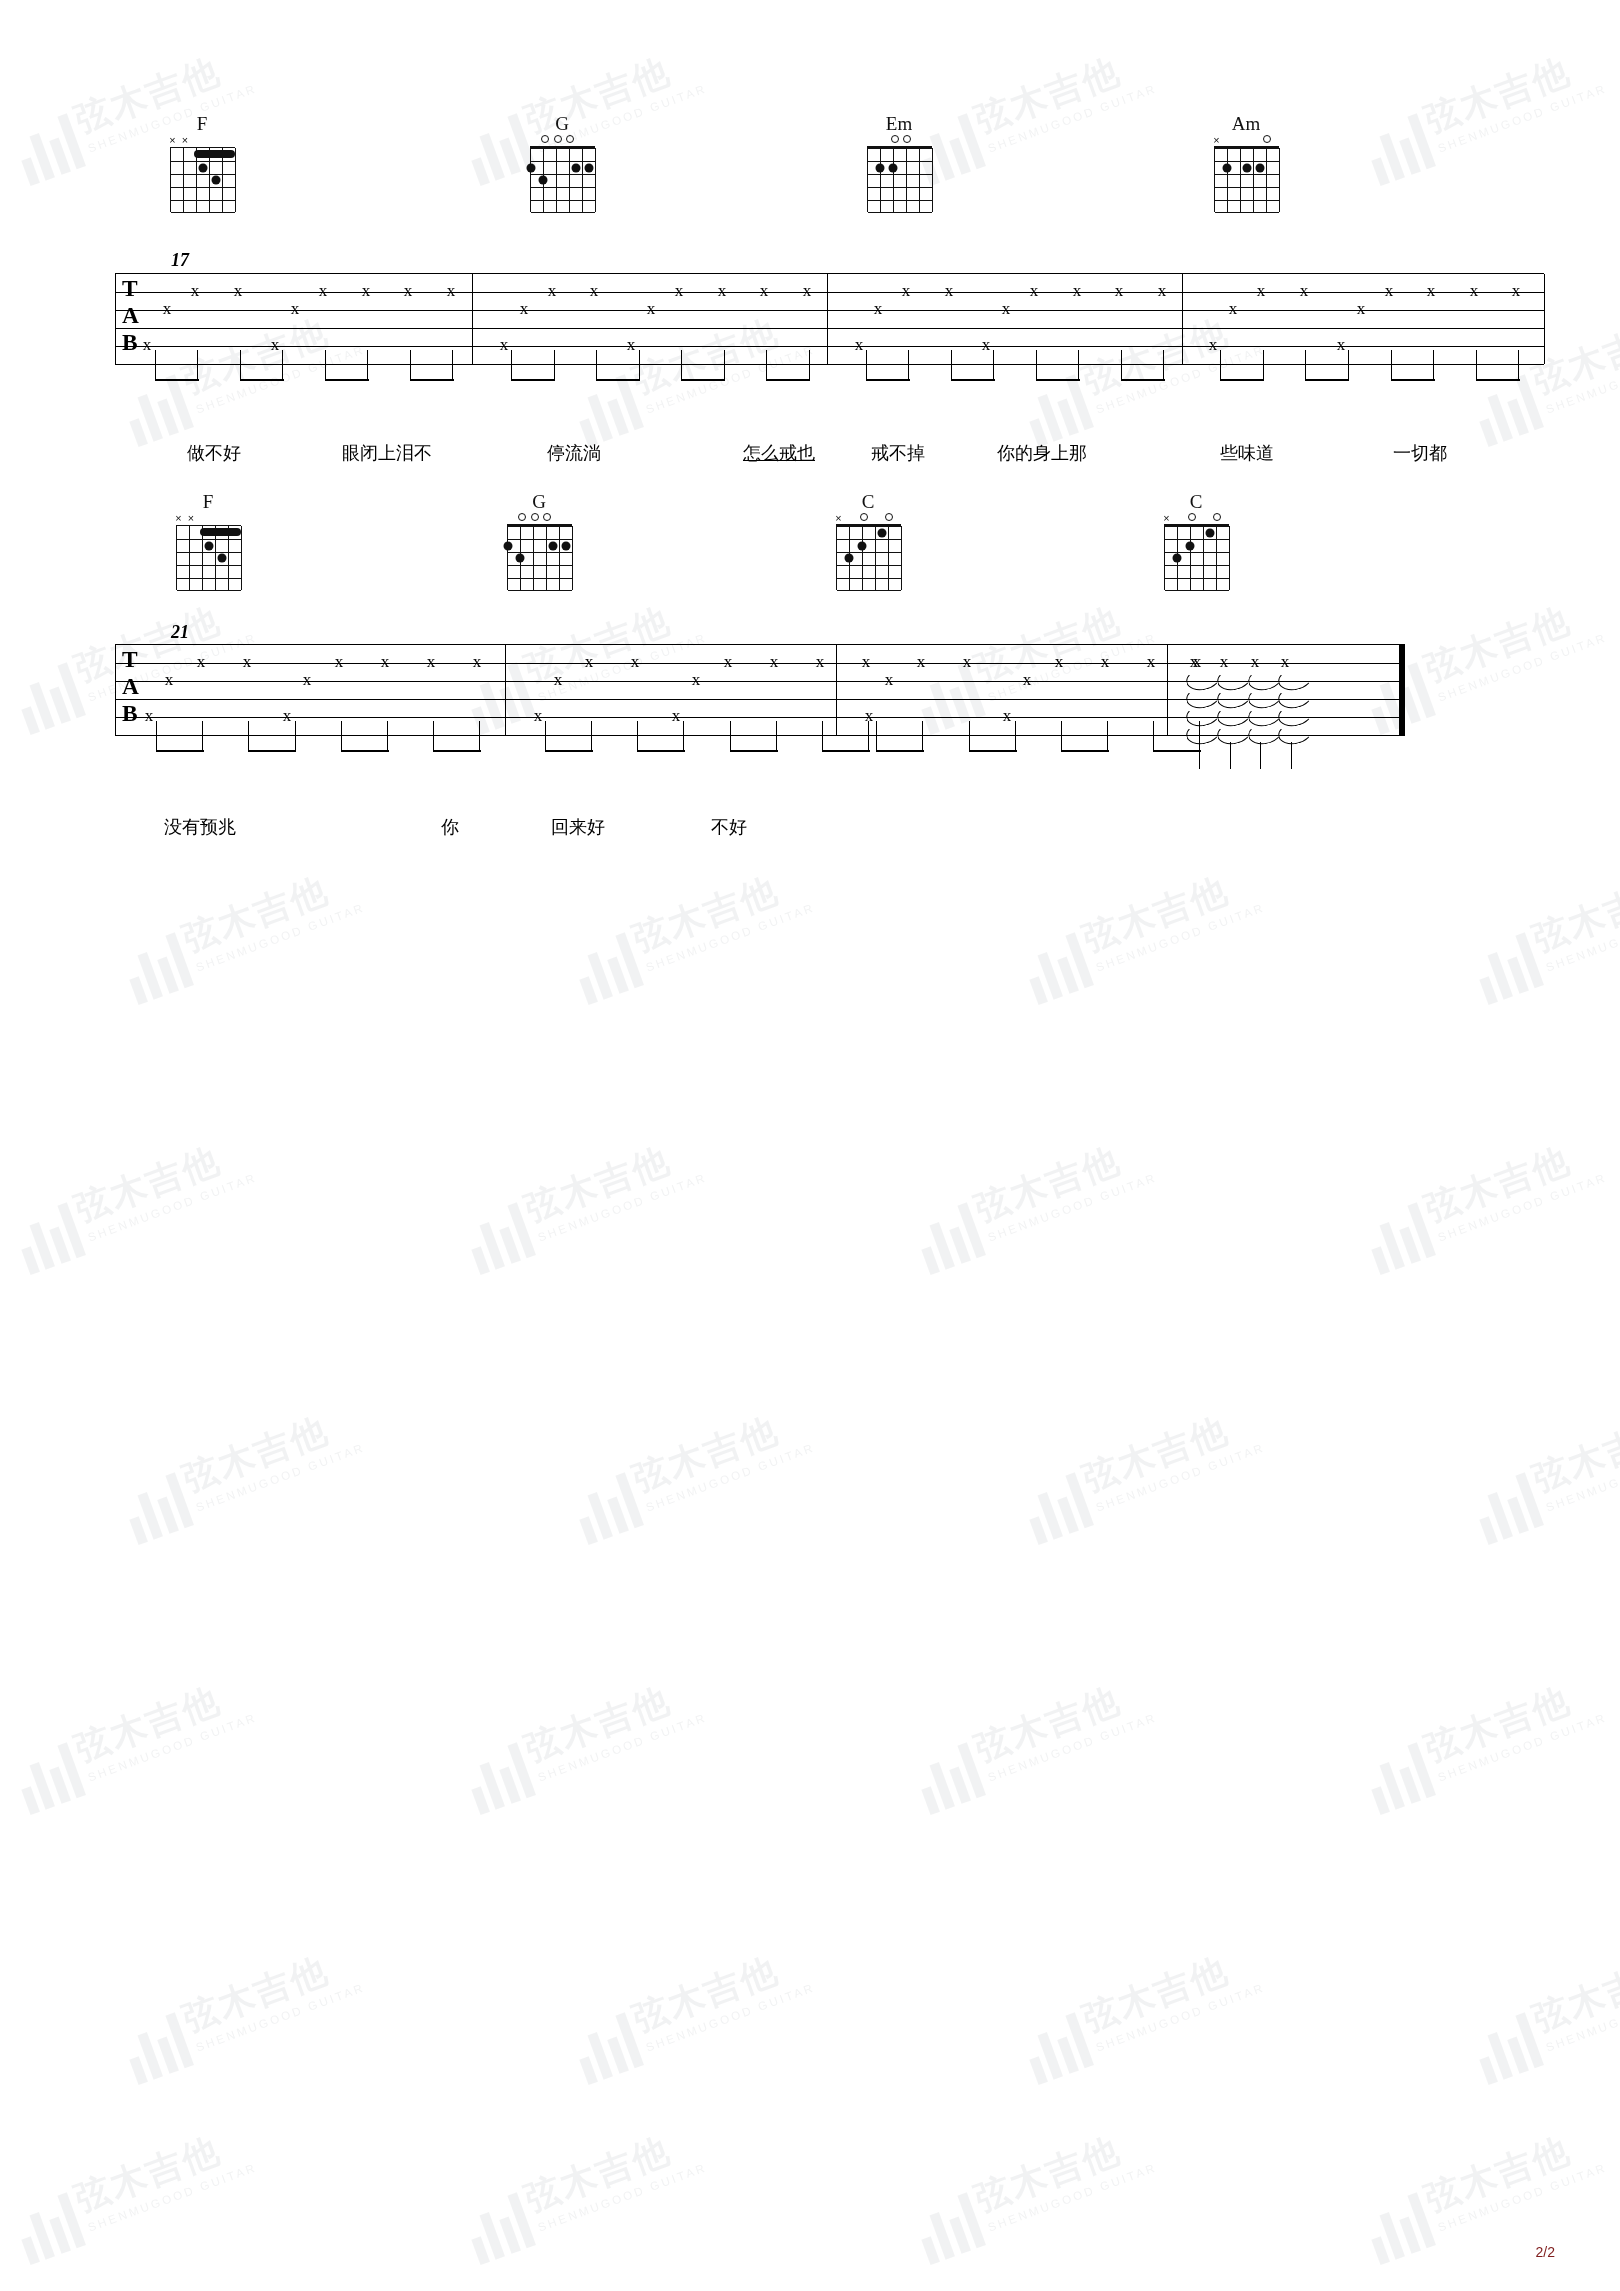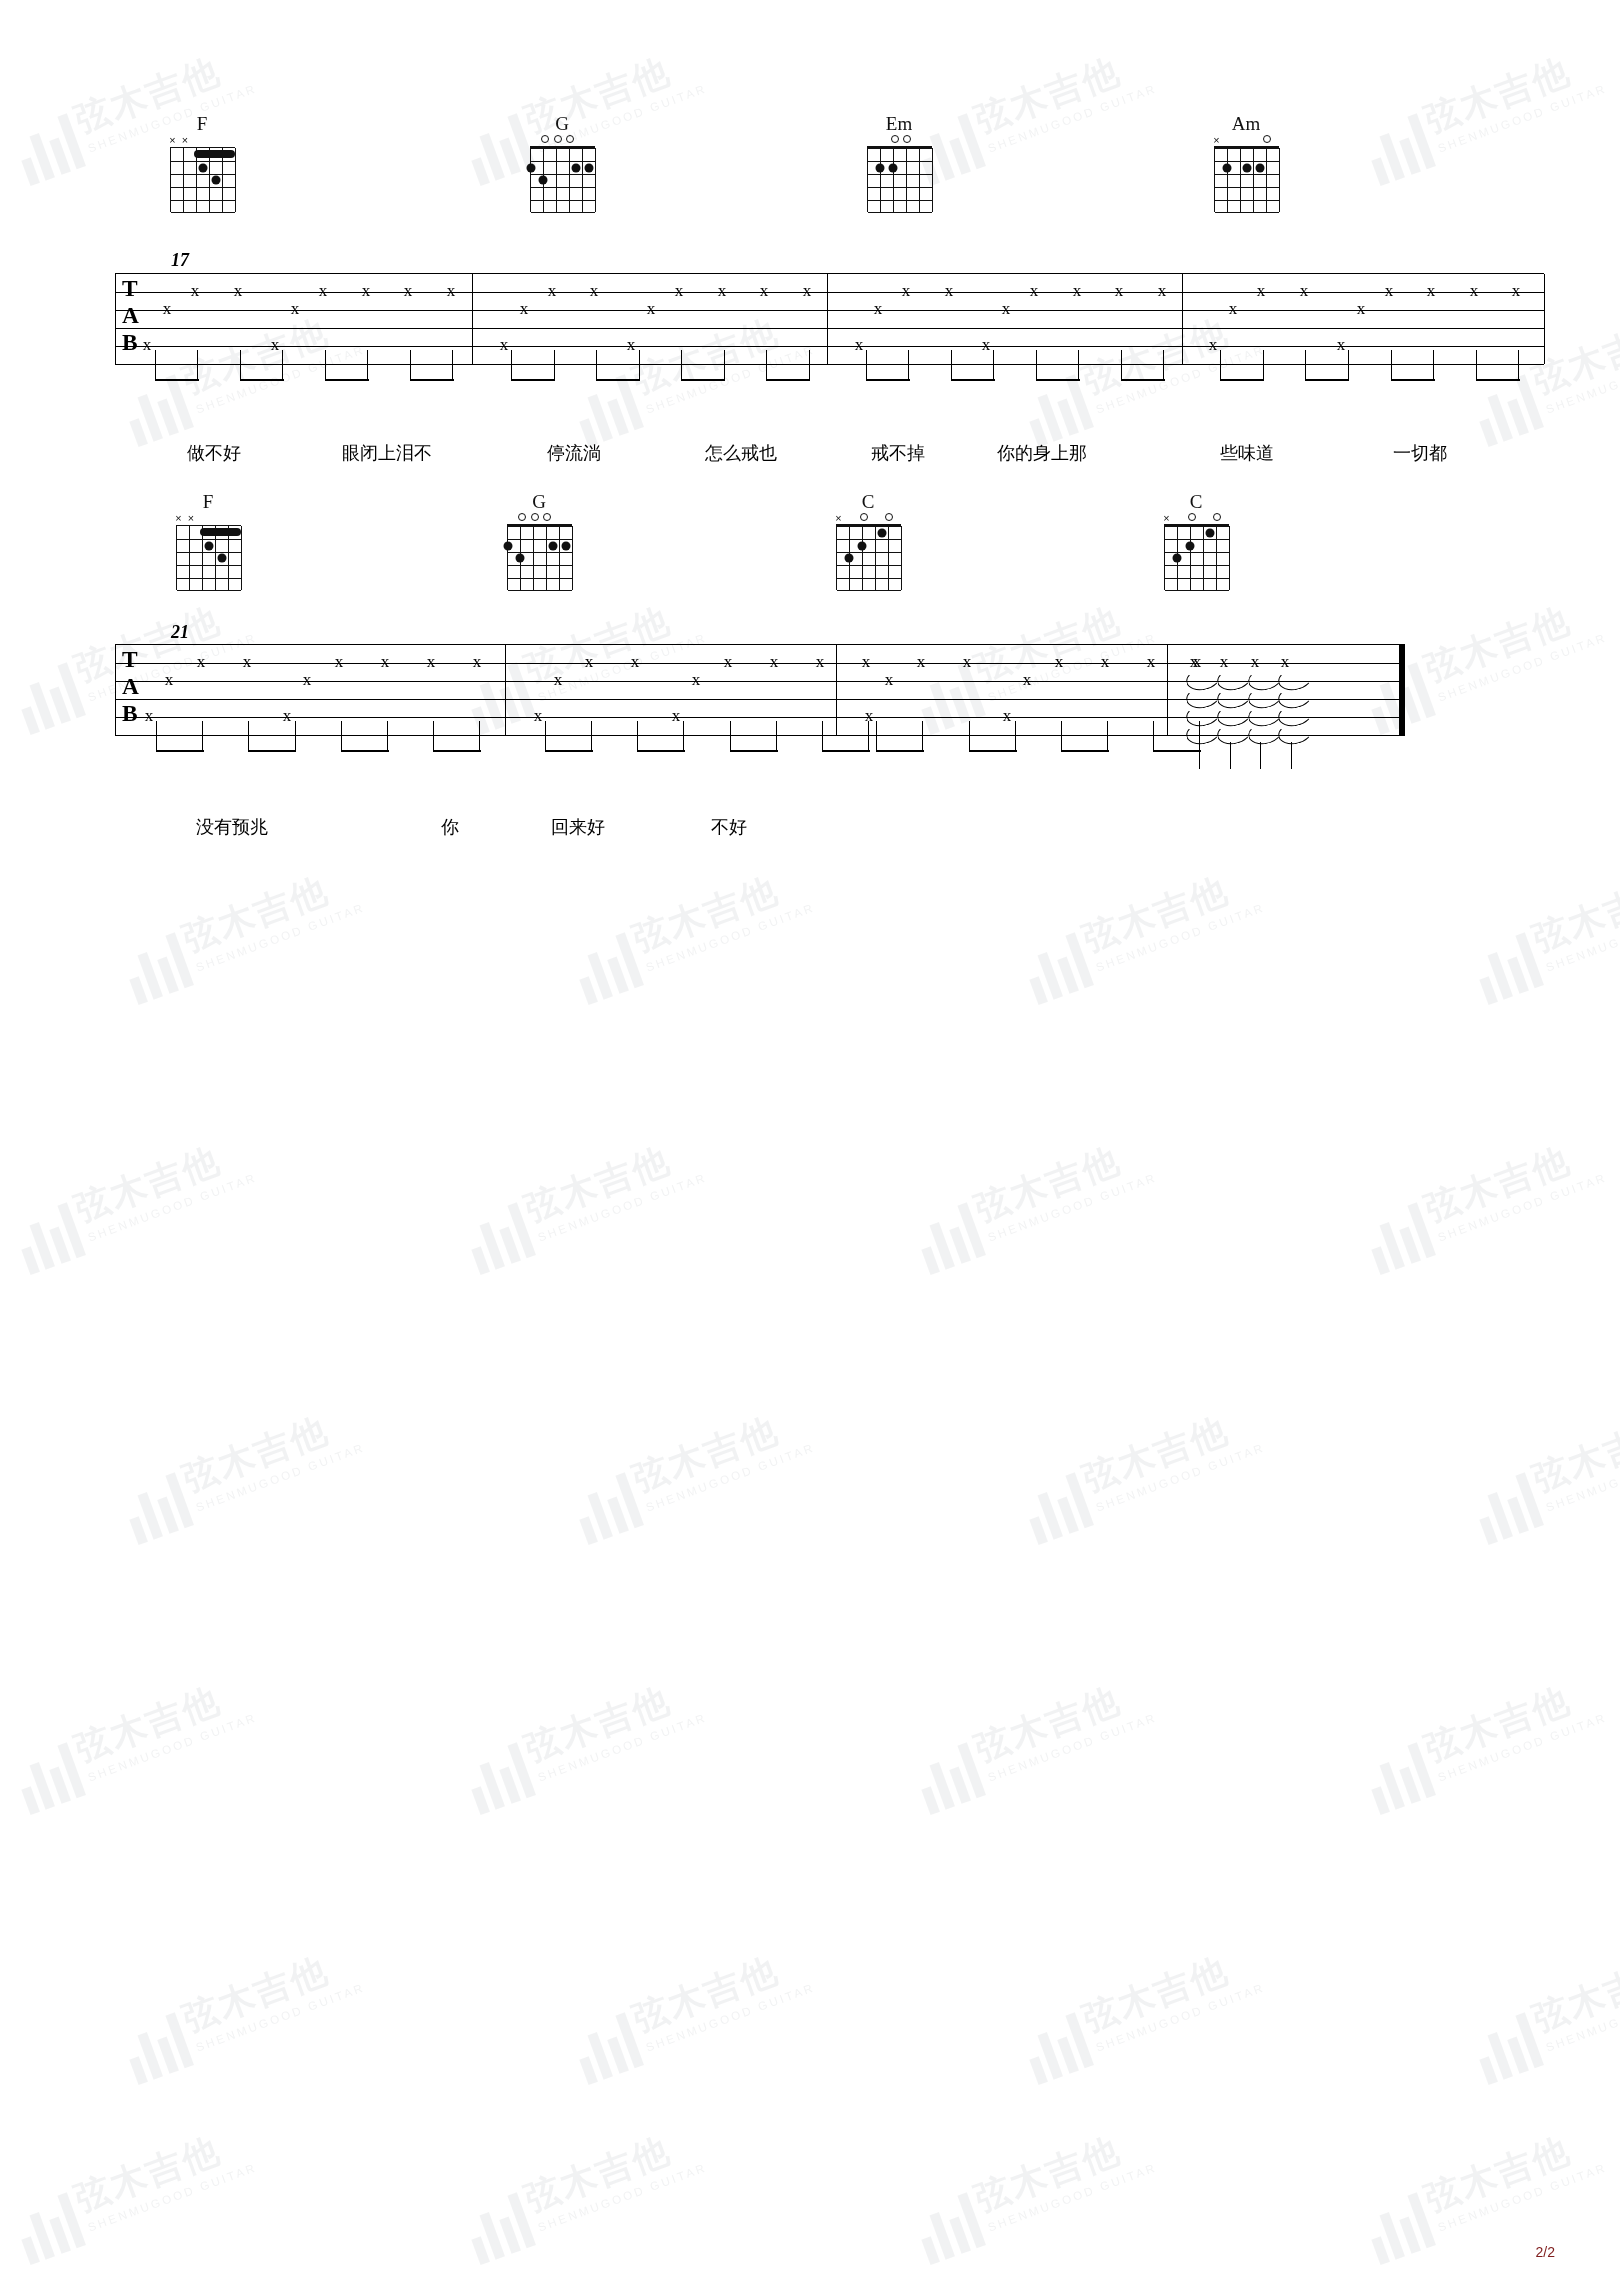--- a/index.html
+++ b/index.html
@@ -793,21 +793,21 @@
         <div class="stem" style="left: 1433px; top: 350px; height: 29px;"></div>
         <div class="beam" style="left: 1391px; top: 379px; width: 44px;"></div>
         <div class="stem" style="left: 1476px; top: 350px; height: 29px;"></div>
         <div class="stem" style="left: 1518px; top: 350px; height: 29px;"></div>
         <div class="beam" style="left: 1476px; top: 379px; width: 44px;"></div>
       </div>
 
     <div class="lyric" style="left:187px; top:441px;">做不好</div>
     <div class="lyric" style="left:342px; top:441px;">眼闭上泪不</div>
     <div class="lyric" style="left:547px; top:441px;">停流淌</div>
-    <div class="lyric" style="left:705px; top:441px;">怎么戒也</div>
+    <div class="lyric" style="left:743px; top:441px;text-decoration:underline;">怎么戒也</div>
     <div class="lyric" style="left:871px; top:441px;">戒不掉</div>
     <div class="lyric" style="left:997px; top:441px;">你的身上那</div>
     <div class="lyric" style="left:1220px; top:441px;">些味道</div>
     <div class="lyric" style="left:1373px; top:441px;margin-left:20px;">一切都</div>
   </div>
 
   <div class="system" style="left:0;top:0;">
 
     <div class="chord" style="left:173px; top:491px;">
       <div class="cname">F</div>
@@ -1013,21 +1013,21 @@
         <div class="arp" style="left: 1278px; top: 668px; width: 32px; height: 20px; transform: rotate(-12deg);"></div>
         <div class="arp" style="left: 1278px; top: 686px; width: 32px; height: 20px; transform: rotate(-12deg);"></div>
         <div class="arp" style="left: 1278px; top: 704px; width: 32px; height: 20px; transform: rotate(-12deg);"></div>
         <div class="arp" style="left: 1278px; top: 722px; width: 32px; height: 20px; transform: rotate(-12deg);"></div>
         <div class="stem" style="left: 1199px; top: 742px; height: 27px;"></div>
         <div class="stem" style="left: 1230px; top: 742px; height: 27px;"></div>
         <div class="stem" style="left: 1260px; top: 742px; height: 27px;"></div>
         <div class="stem" style="left: 1291px; top: 742px; height: 27px;"></div>
       </div>
 
-    <div class="lyric" style="left:196px; top:815px;">没有预兆</div>
+    <div class="lyric" style="left:164px; top:815px;">没有预兆</div>
     <div class="lyric" style="left:441px; top:815px;">你</div>
     <div class="lyric" style="left:551px; top:815px;">回来好</div>
     <div class="lyric" style="left:711px; top:815px;text-align:center;">不好</div>
   </div>
 
   <div class="pagenum">2/2</div>
 </div>
 
 
 </body></html>

